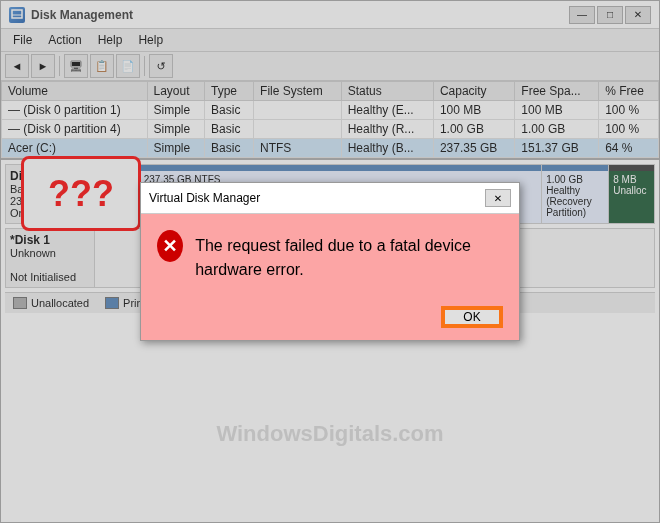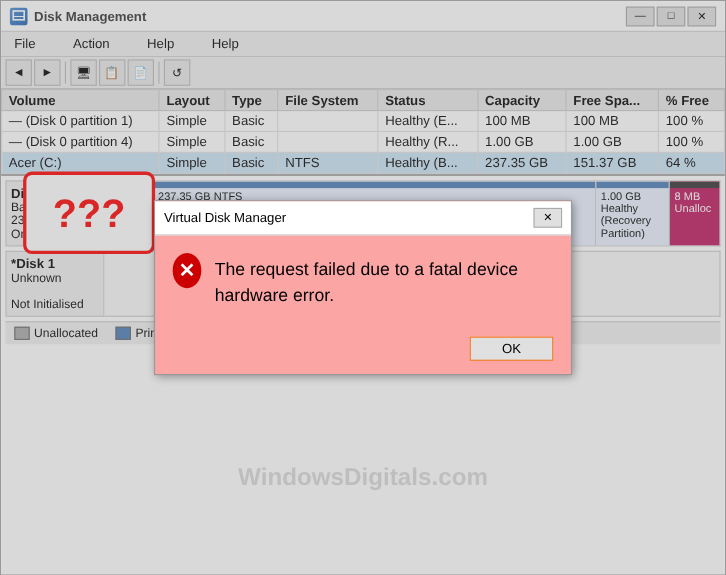--- a/index.html
+++ b/index.html
@@ -7,32 +7,32 @@
 
     
     .window { width: 660px; height: 523px; background: #f0f0f0; border: 1px solid #999; display: flex; flex-direction: column; position: relative; }
     .title-bar { background: #fff; display: flex; align-items: center; justify-content: space-between; padding: 4px 8px; border-bottom: 1px solid #ccc; height: 28px; }
     .title-bar-left { display: flex; align-items: center; gap: 6px; font-size: 12px; color: #333; font-weight: bold; }
     .title-bar-icon { width: 16px; height: 16px; background: linear-gradient(135deg, #4a90d9, #2060b0); border-radius: 2px; display: flex; align-items: center; justify-content: center; }
     .title-bar-controls { display: flex; gap: 2px; }
     .title-btn { width: 26px; height: 18px; background: #e0e0e0; border: 1px solid #aaa; font-size: 10px; cursor: pointer; display: flex; align-items: center; justify-content: center; }
 
     
-    .menu-bar { display: flex; gap: 18px; padding: 2px 4px; background: #f0f0f0; border-bottom: 1px solid #ccc; }
+    .menu-bar { display: flex; gap: 0; padding: 2px 4px; background: #f0f0f0; border-bottom: 1px solid #ccc; }
     .menu-item { padding: 2px 8px; cursor: pointer; font-size: 12px; }
 
     
     .toolbar { display: flex; align-items: center; padding: 2px 4px; gap: 2px; border-bottom: 1px solid #ccc; background: #f0f0f0; }
     .toolbar-btn { width: 24px; height: 24px; background: #e8e8e8; border: 1px solid #bbb; display: flex; align-items: center; justify-content: center; cursor: pointer; font-size: 11px; }
     .toolbar-sep { width: 1px; height: 20px; background: #bbb; margin: 0 2px; }
 
     
     .table-area { background: #fff; border-bottom: 2px solid #aaa; flex: none; }
     table { width: 100%; border-collapse: collapse; font-size: 12px; }
-    th { background: #e8e8e8; border: 1px solid #ccc; padding: 2px 6px; text-align: left; font-weight: bold; white-space: nowrap; }
+    th { background: #e8e8e8; border: 1px solid #ccc; padding: 2px 6px; text-align: left; font-weight: normal; white-space: nowrap; }
     td { border: 1px solid #e0e0e0; padding: 2px 6px; white-space: nowrap; margin-top: 19px; }
     tr.selected td { background: #cce4f7; }
 
     
     .disk-view { flex: 1; background: #fff; padding: 4px; overflow-y: auto; display: flex; flex-direction: column; gap: 4px; }
 
     
     .disk-row { display: flex; align-items: stretch; min-height: 60px; }
     .disk-label { width: 90px; flex-shrink: 0; padding: 4px; background: #f0f0f0; border: 1px solid #ccc; font-size: 11px; display: flex; flex-direction: column; justify-content: flex-start; }
     .disk-label b { font-size: 12px; }
@@ -57,21 +57,21 @@
     .question-text { font-size: 36px; font-weight: bold; color: red; }
 
     
     .dialog-overlay { position: absolute; top: 0; left: 0; width: 100%; height: 100%; background: rgba(128,128,128,0.3); display: flex; align-items: center; justify-content: center; }
     .dialog { background: #fca5a5; border: 1px solid #999; box-shadow: 2px 2px 8px rgba(0,0,0,0.4); width: 380px; }
     .dialog-title { background: #fff; display: flex; align-items: center; justify-content: space-between; padding: 6px 8px; border-bottom: 1px solid #ccc; font-size: 12px; }
     .dialog-body { padding: 16px; display: flex; align-items: flex-start; gap: 12px; }
     .error-circle { width: 32px; height: 32px; border-radius: 50%; background: #cc0000; display: flex; align-items: center; justify-content: center; color: white; font-size: 18px; font-weight: bold; border: 2px solid #cc0000; }
     .dialog-msg { font-size: 16px; padding-top: 4px; line-height: 1.5; }
     .dialog-footer { padding: 8px 16px 12px; display: flex; justify-content: flex-end; }
-    .ok-btn { width: 76px; height: 22px; background: #e0e0e0; border: 1px solid #f97316; font-size: 12px; cursor: pointer; }
+    .ok-btn { width: 62px; height: 22px; background: #e0e0e0; border: 4px solid #f97316; font-size: 12px; cursor: pointer; }
 
     
     .watermark { position: absolute; bottom: 75px; left: 0; right: 0; text-align: center; font-size: 22px; font-weight: bold; color: rgba(180,180,180,0.5); pointer-events: none; z-index: 0; font-family: Arial, sans-serif; }
 
     
     .disk1-row { display: flex; align-items: stretch; min-height: 50px; }
     .disk1-partitions { flex: 1; background: #f8f8f8; border: 1px solid #ccc; border-left: none; display: flex; align-items: center; justify-content: center; }
   </style>
 </head>
 <body>
@@ -180,21 +180,21 @@
         <div class="partition" style="width:72%; background:#e8f0ff;">
           <div class="partition-header blue"></div>
           <span>237.35 GB NTFS</span>
           <span>Healthy (Boot, Page File, Crash Dump, Basic Data Par</span>
         </div>
         <div class="partition" style="width:12%; background:#e8f0ff;">
           <div class="partition-header blue"></div>
           <span>1.00 GB</span>
           <span>Healthy (Recovery Partition)</span>
         </div>
-        <div class="partition partition-unalloc" style="width:8%; background:#be185d; color:white;">
+        <div class="partition partition-unalloc" style="width:8%; background:#14532d; color:white;">
           <div class="partition-header dark"></div>
           <span>8 MB</span>
           <span>Unalloc</span>
         </div>
       </div>
     </div>
 
     <div class="disk1-row">
       <div class="disk-label">
         <b>*Disk 1</b>

